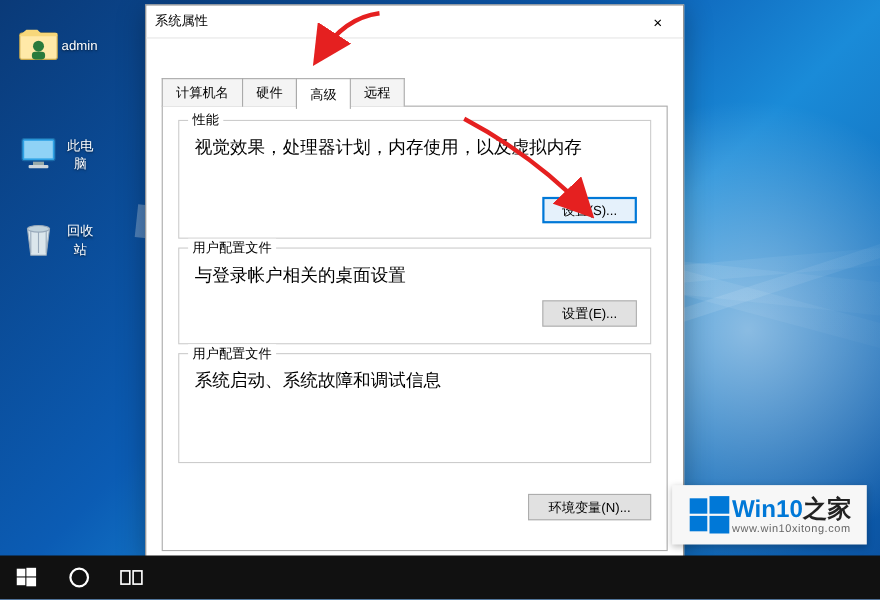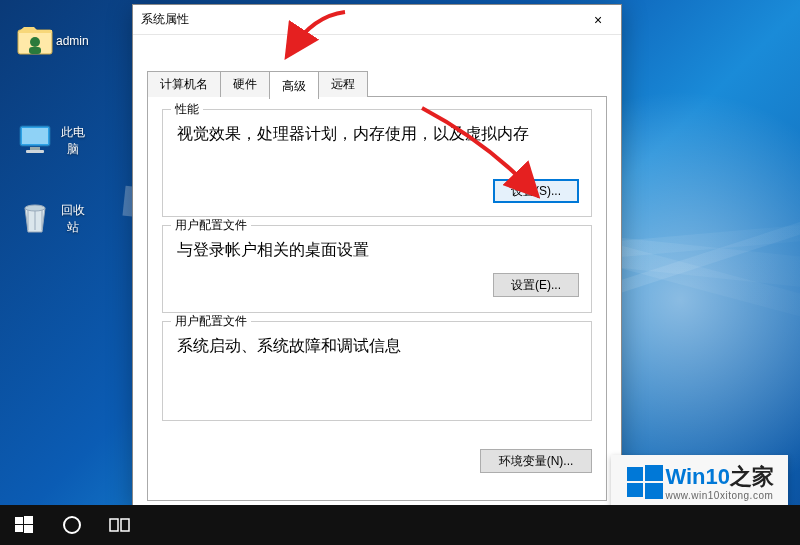--- a/index.html
+++ b/index.html
@@ -66,21 +66,21 @@
     background: #e1e1e1; border: 1px solid #adadad;
     font-size: 12px; font-family: inherit;
     padding: 0 10px; cursor: default;
   }
   .btn.highlight { border: 2px solid #0078d7; background: #e5f1fb; }
 
   .env-row { display: flex; justify-content: flex-end; padding-top: 2px; margin-top: 18px; }
 
   
   .watermark {
-    position: absolute; right: 12px; bottom: 36px;
+    position: absolute; right: 12px; bottom: 50px;
     background: #f7f7f7; padding: 8px 14px 6px;
     display: flex; align-items: center; gap: 0;
     box-shadow: 0 2px 6px rgba(0,0,0,.25);
   }
   .watermark .text { display: flex; flex-direction: column; line-height: 1.1; }
   .watermark .top { font-size: 22px; font-weight: 600; color: #222; }
   .watermark .top .accent { color: #0078d7; }
   .watermark .url { font-size: 10px; color: #666; letter-spacing: .5px; }
 
   

